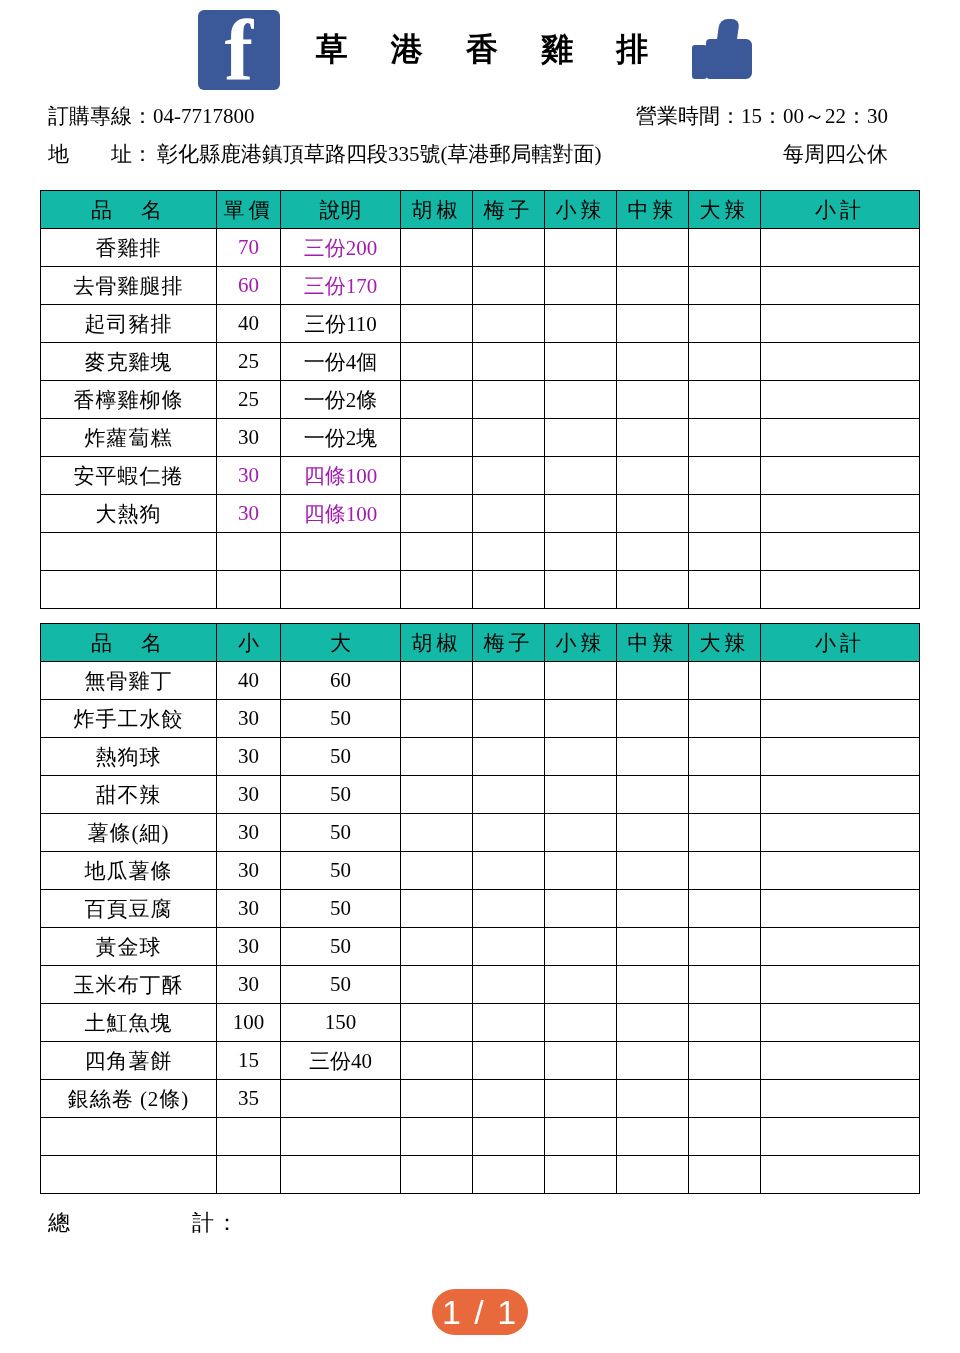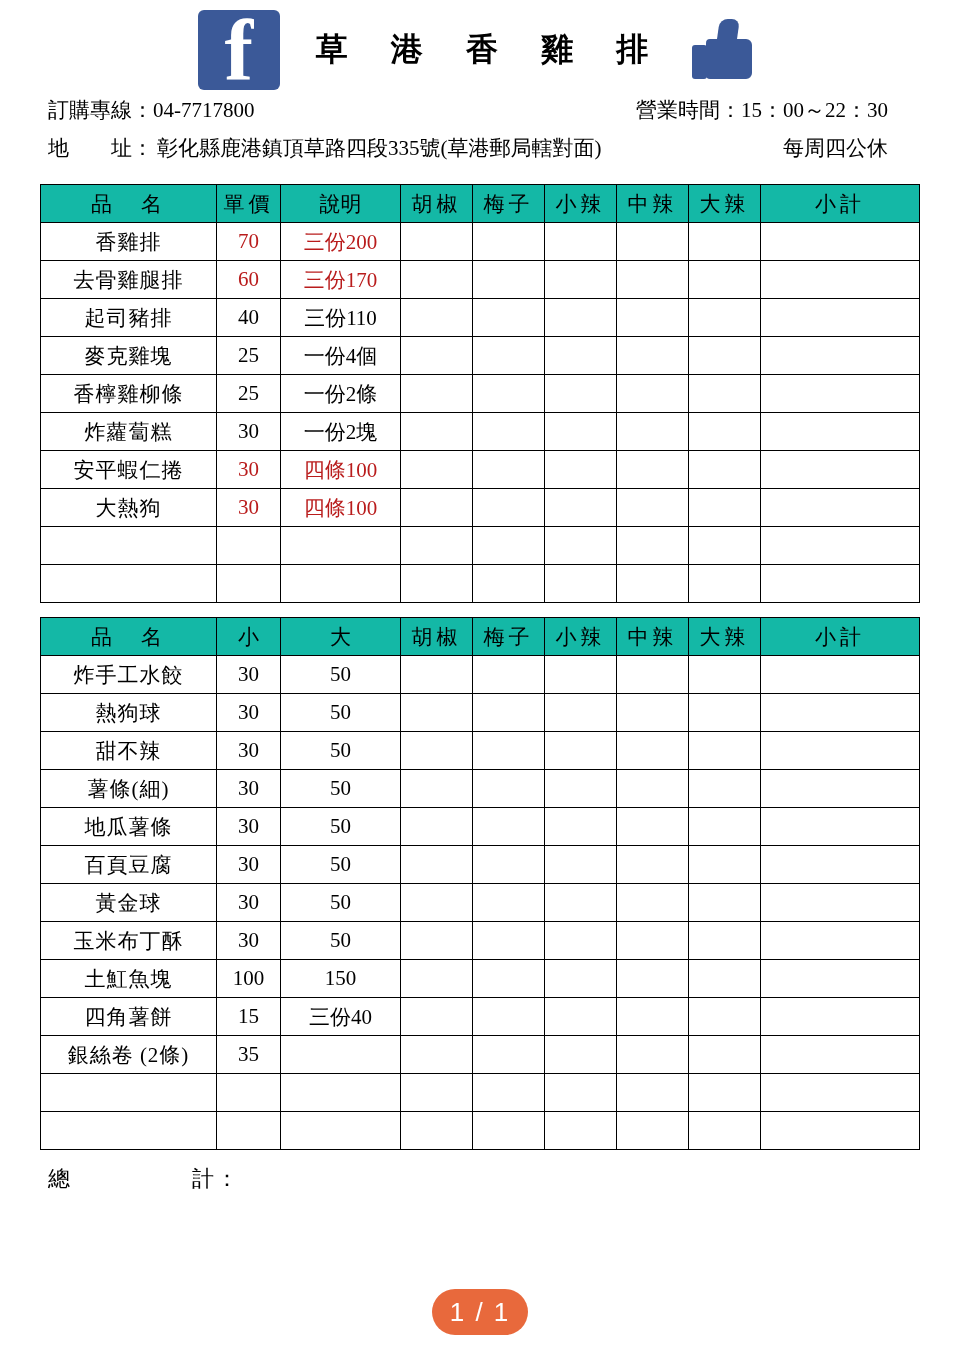--- a/index.html
+++ b/index.html
@@ -98,21 +98,21 @@
   
   .info-row {
     display: flex;
     justify-content: space-between;
     align-items: baseline;
     font-size: 21px;
     font-family: "Liberation Serif", "DejaVu Serif", serif;
     padding: 0 8px;
     margin-top: 8px;
   }
-  .info-row.first { margin-top: 10px; }
+  .info-row.first { margin-top: 16px; }
   .info-left { white-space: nowrap; }
   .info-right { white-space: nowrap; padding-right: 24px; }
   .addr-row {
     display: flex;
     justify-content: space-between;
     align-items: baseline;
     font-size: 21px;
     font-family: "Liberation Serif", "DejaVu Serif", serif;
     padding: 0 8px;
     margin-top: 10px;
@@ -143,21 +143,21 @@
     font-weight: bold;
     letter-spacing: 4px;
   }
   thead th.tight { letter-spacing: 0; }
   td.name {
     text-align: left;
     padding-left: 8px;
     letter-spacing: 1px;
     margin-left: 48px;
   }
-  td.red { color: #b91c1c; font-weight: bold; }
+  td.red { color: #a21caf; font-weight: bold; }
   td.blk { font-weight: bold; }
   .spacer-rows td { height: 30px; }
 
   .gap {
     height: 14px;
   }
 
   
   .total-row {
     font-family: "Liberation Serif", "DejaVu Serif", serif;
@@ -168,21 +168,21 @@
   .pager {
     position: absolute;
     left: 50%;
     transform: translateX(-50%);
     bottom: 18px;
     width: 96px;
     height: 46px;
     border-radius: 23px;
     background: #e8693c;
     color: #ffffff;
-    font-size: 26px;
+    font-size: 34px;
     display: flex;
     align-items: center;
     justify-content: center;
     letter-spacing: 2px;
     font-family: "Liberation Sans", "DejaVu Sans", sans-serif;
   }
 </style>
 </head>
 <body>
 
@@ -349,20 +349,31 @@
         <th style="width:72px">胡椒</th>
         <th style="width:72px">梅子</th>
         <th style="width:72px">小辣</th>
         <th style="width:72px">中辣</th>
         <th style="width:72px">大辣</th>
         <th>小計</th>
       </tr>
     </thead>
     <tbody>
       <tr>
+        <td class="name">無骨雞丁</td>
+        <td class="blk">40</td>
+        <td class="blk">60</td>
+        <td></td>
+        <td></td>
+        <td></td>
+        <td></td>
+        <td></td>
+        <td></td>
+      </tr>
+      <tr>
         <td class="name">炸手工水餃</td>
         <td class="blk">30</td>
         <td class="blk">50</td>
         <td></td>
         <td></td>
         <td></td>
         <td></td>
         <td></td>
         <td></td>
       </tr>

